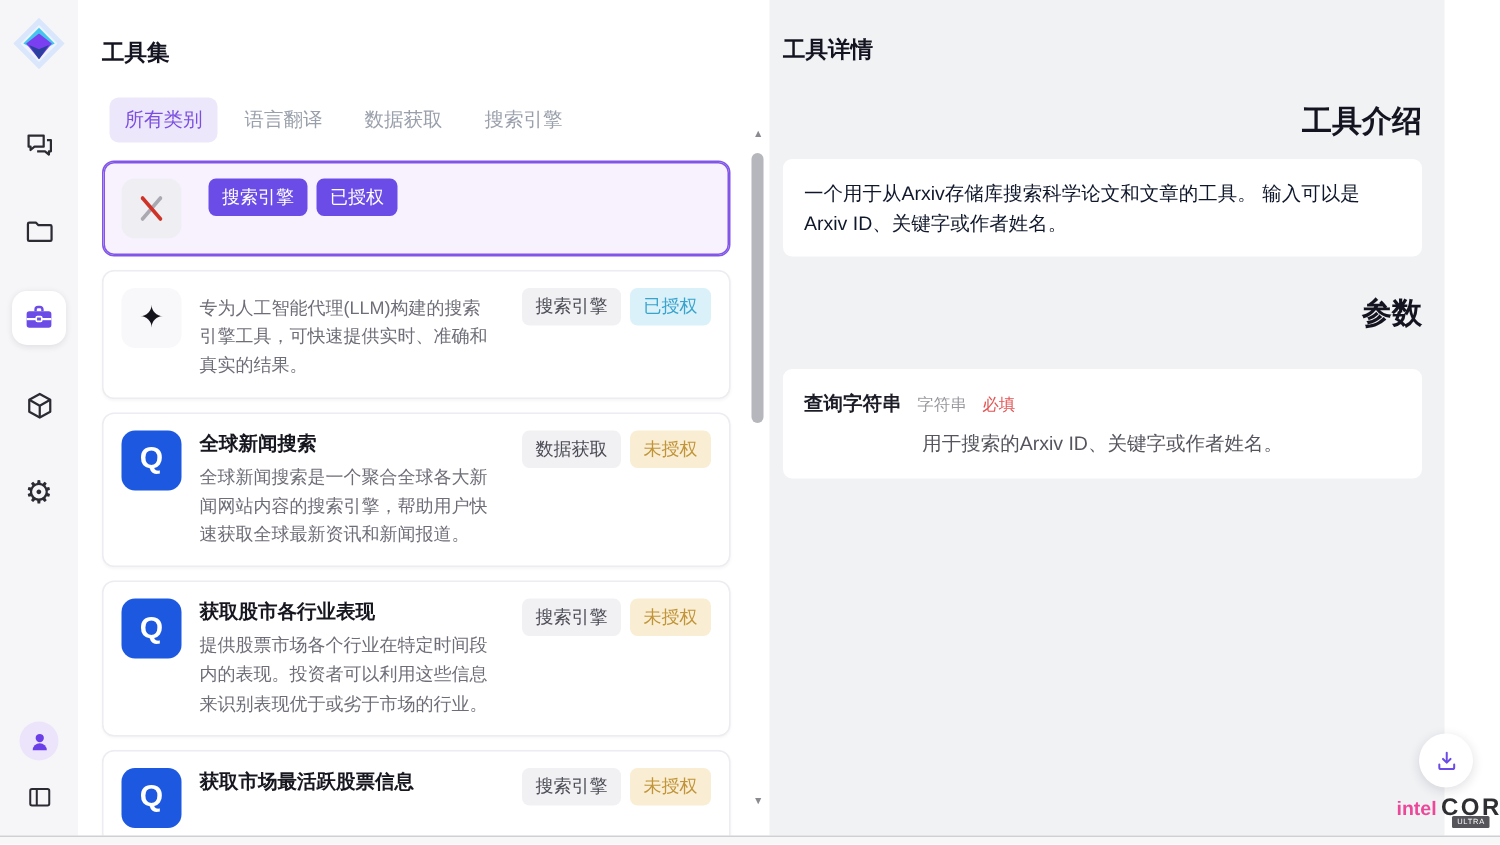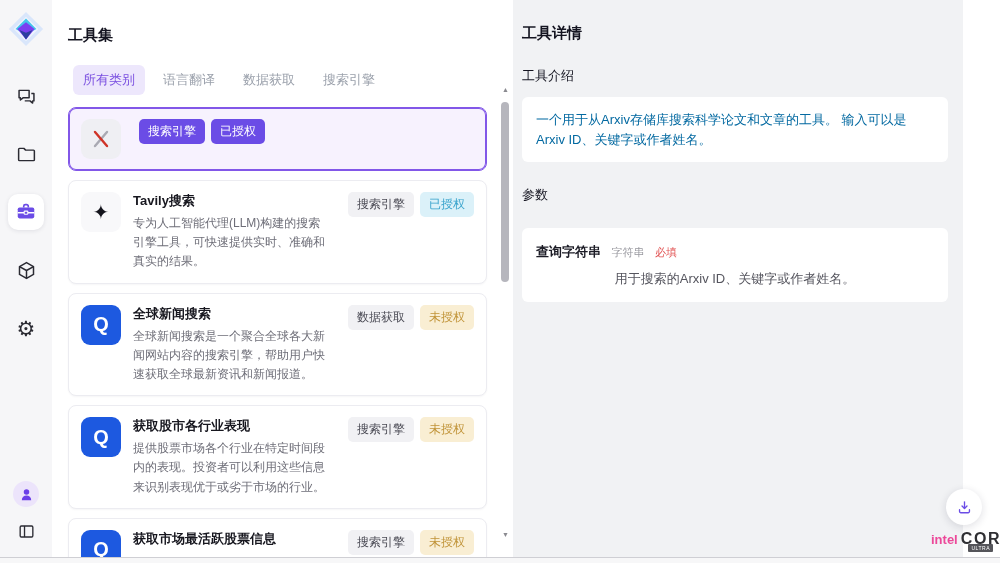--- a/index.html
+++ b/index.html
@@ -64,24 +64,24 @@
   .sb-up { top:0; }
   .sb-down { bottom:0; }
   .sb-thumb { position:absolute; left:1px; top:16px; width:8px; height:180px; background:#b6b6bd; border-radius:4px; cursor:pointer; }
 
   
   .details-panel {
     position:absolute; left:513px; top:0; width:450px; height:557px;
     background:#f1f2f4; padding:24px 15px 0 9px;
   }
   .details-title { font-size:15px; font-weight:bold; color:#141420; }
-  .section-heading { font-size:13px; font-weight:normal; color:#141420; margin-top:24px; }
+  .section-heading { font-size:20px; font-weight:bold; color:#141420; margin-top:24px;text-align:right; }
   .intro-box {
     background:#ffffff; border-radius:6px; padding:13px 14px; margin-top:12px;
-    font-size:13px; color:#0369a1; line-height:1.5;
+    font-size:13px; color:#0f172a; line-height:1.5;
   }
   .param-box { background:#ffffff; border-radius:6px; padding:14px; margin-top:24px; }
   .param-name { font-size:13px; font-weight:bold; color:#1c1c26; }
   .param-type { font-size:11px; color:#98989f; margin-left:6px; }
   .param-required { font-size:11px; color:#e25555; margin-left:6px; }
   .param-desc { font-size:13px; color:#55555e; margin-top:9px;text-align:center; }
 
   
   .download-fab {
     position:absolute; left:946px; top:489px; width:36px; height:36px; border-radius:50%;
@@ -182,21 +182,20 @@
         <span class="badge badge-purple">搜索引擎</span>
         <span class="badge badge-purple">已授权</span>
       </div>
     </div>
 
     <div class="tool-card">
       <div class="tool-icon icon-white">
         <span class="tavily-glyph">✦</span>
       </div>
       <div class="tool-body">
-        <div class="tool-title">Tavily搜索</div>
         <div class="tool-desc">专为人工智能代理(LLM)构建的搜索引擎工具，可快速提供实时、准确和真实的结果。</div>
       </div>
       <div class="badge-col">
         <span class="badge badge-gray">搜索引擎</span>
         <span class="badge badge-cyan">已授权</span>
       </div>
     </div>
 
     <div class="tool-card">
       <div class="tool-icon icon-blue">

